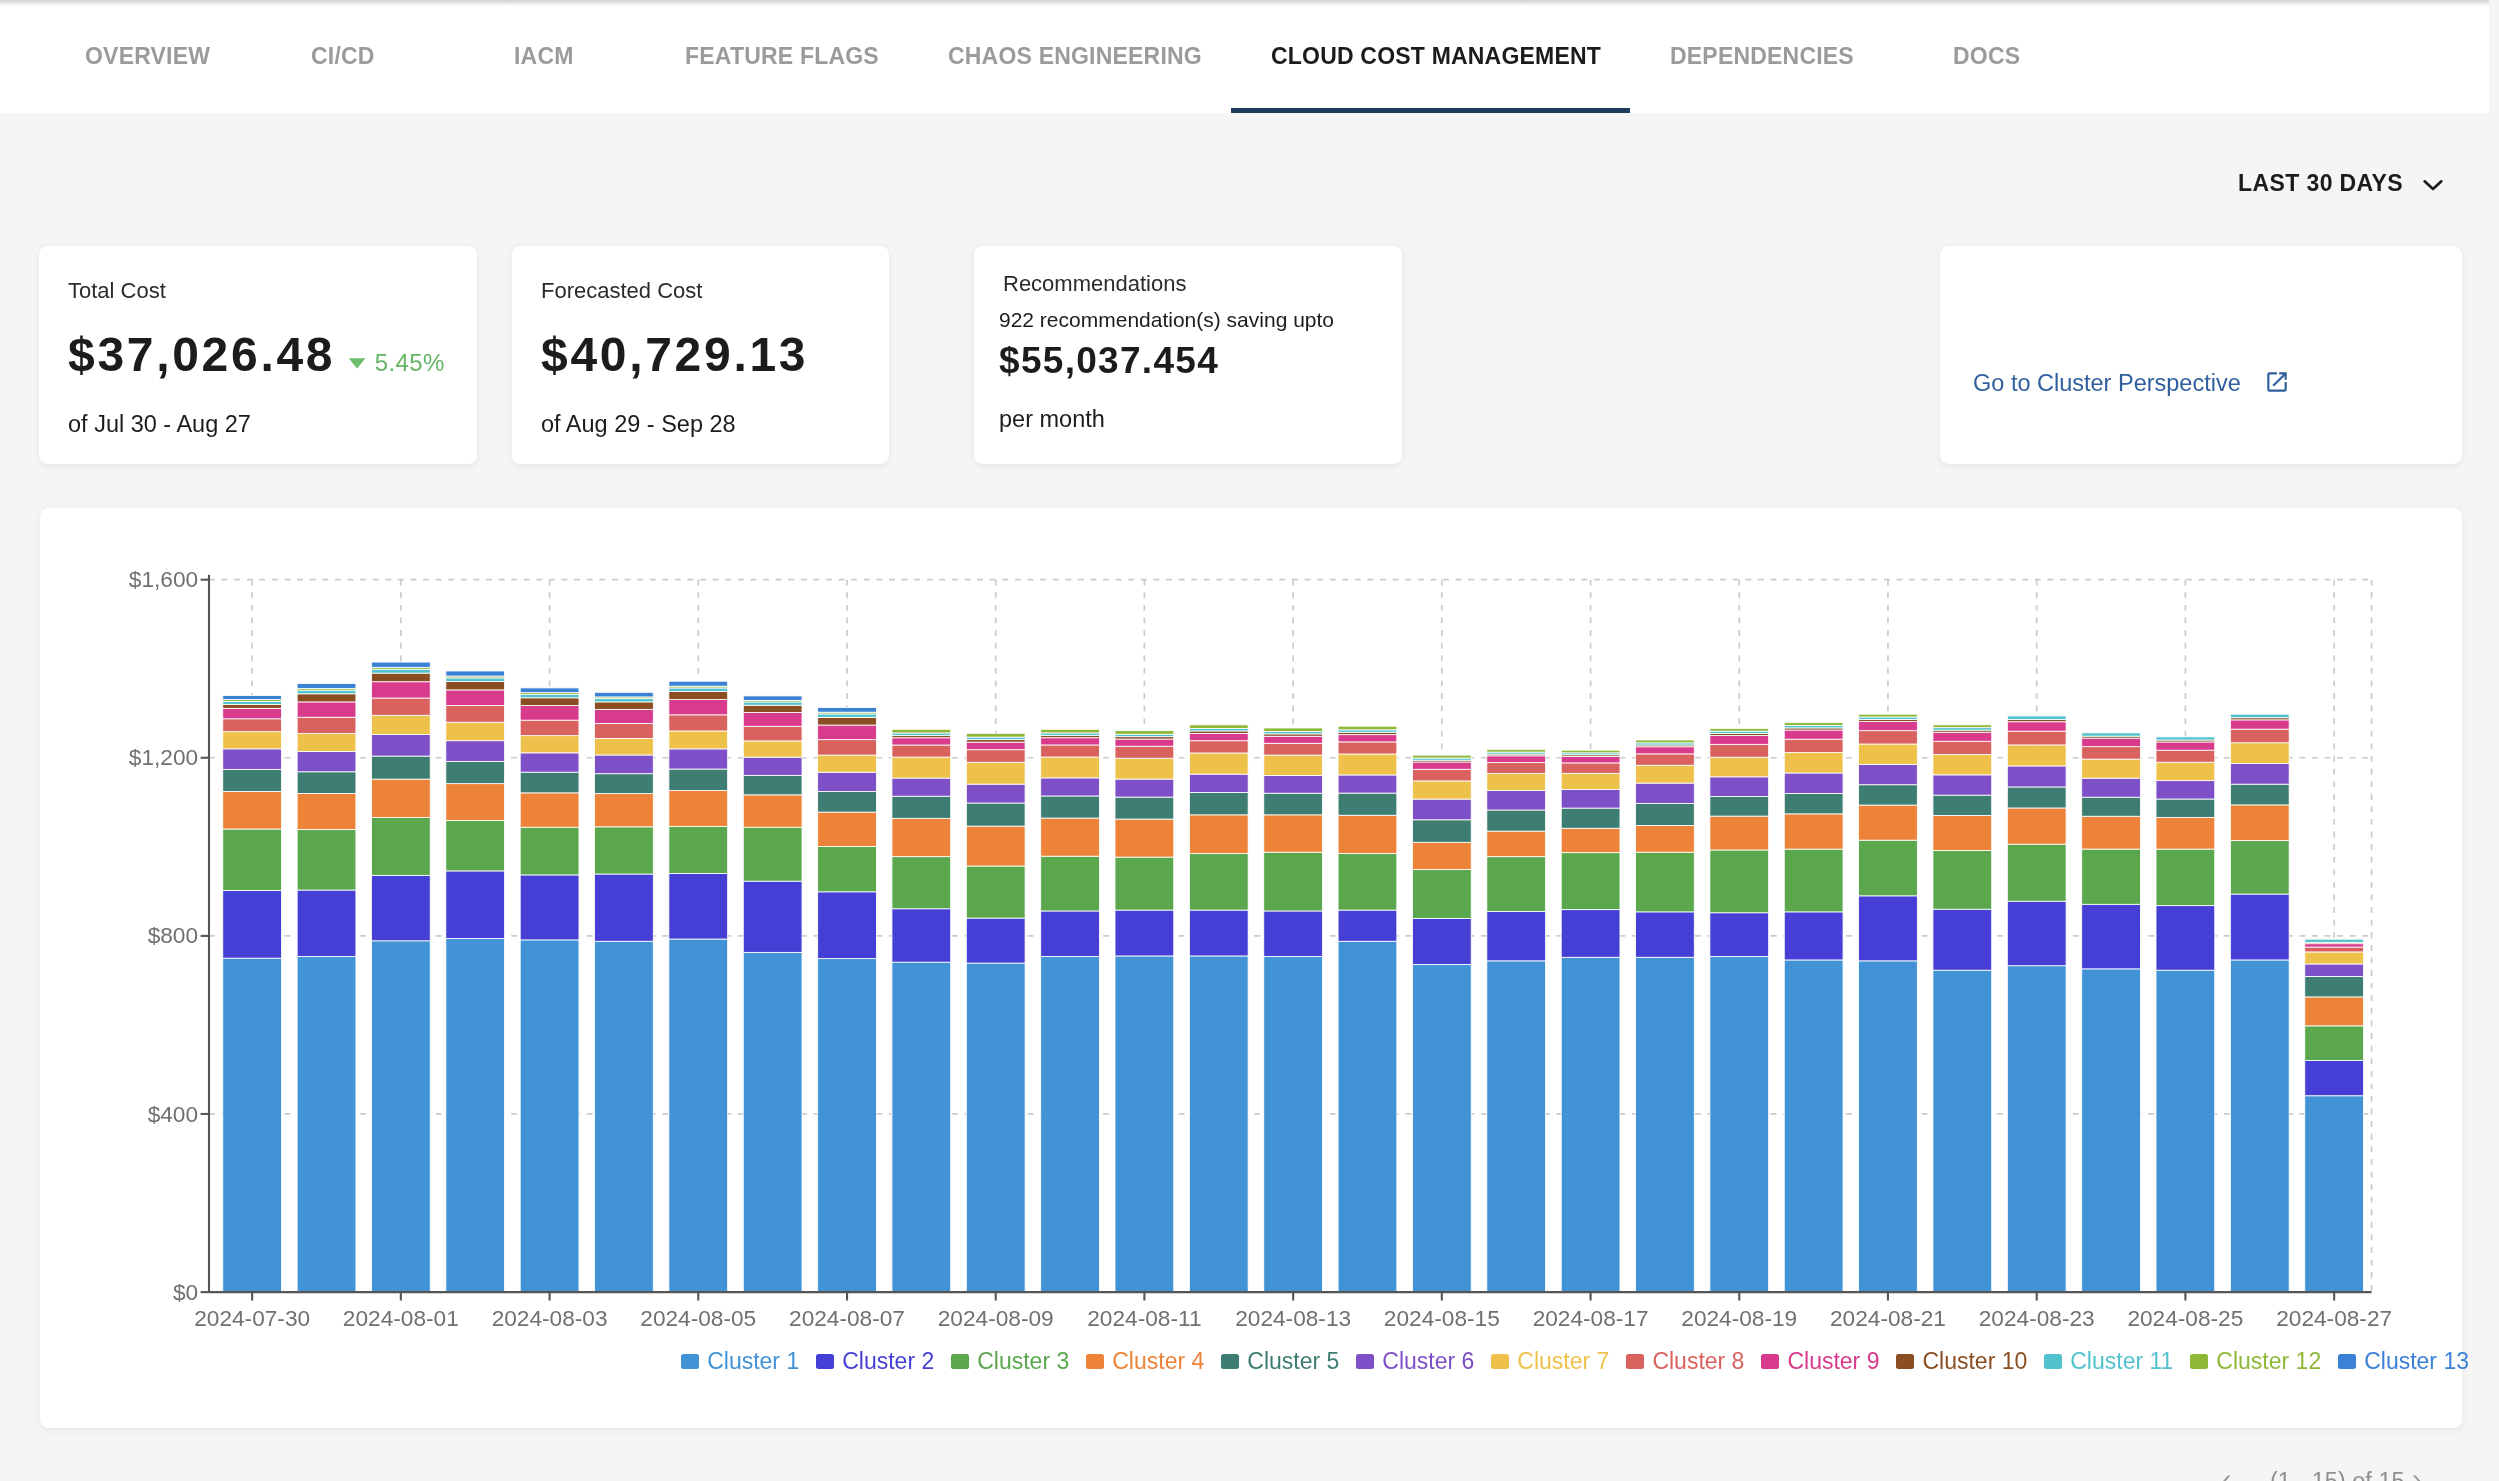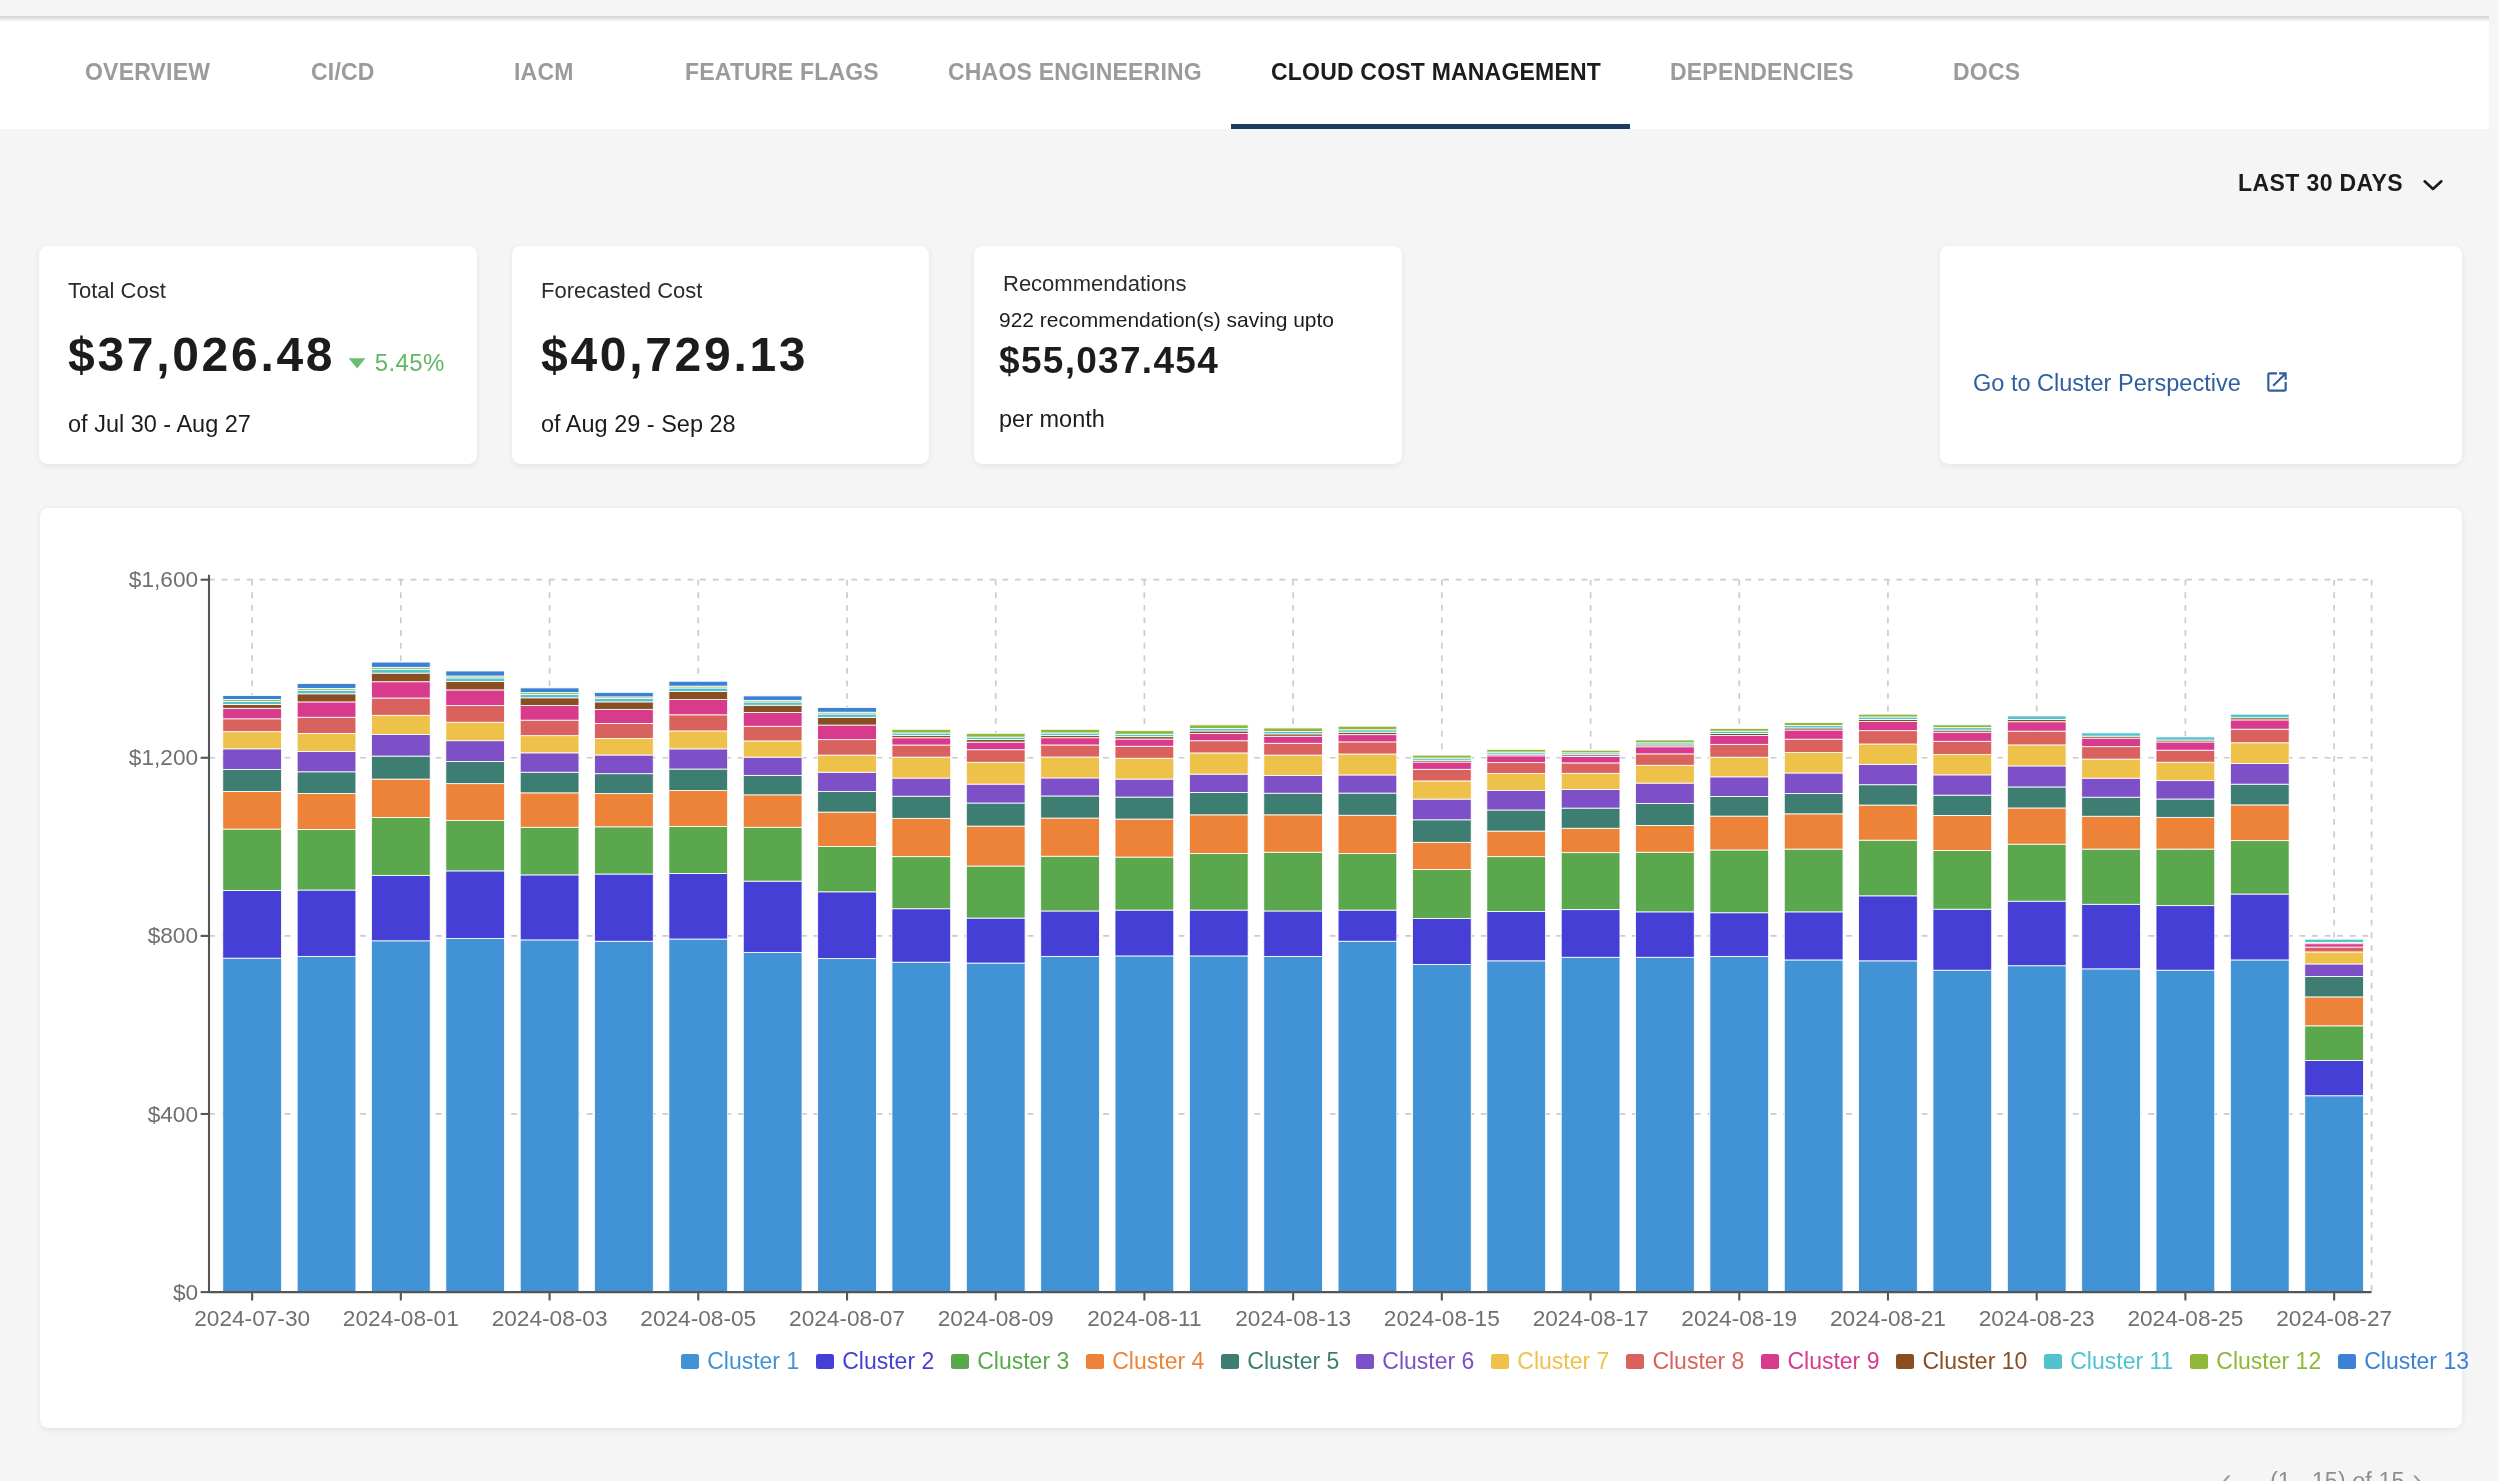--- a/index.html
+++ b/index.html
@@ -1,15 +1,15 @@
 <!DOCTYPE html>
 <html style="font-size:13.4px"><head><meta charset="utf-8"><style>
 *{margin:0;padding:0;box-sizing:border-box}
 html,body{width:2500px;height:1482px;font-family:"Liberation Sans",sans-serif;background:#f5f5f5;overflow:hidden;position:relative}
-.nav{position:absolute;left:0;top:16px;width:2489px;height:113px;background:#fff}
+.nav{position:absolute;left:0;top:0;width:2489px;height:113px;background:#fff}
 .nav:before{content:"";position:absolute;left:0;top:0;width:100%;height:5.9px;background:linear-gradient(to bottom,rgba(0,0,0,.18),rgba(0,0,0,0))}
 .tab{position:absolute;top:43px;font-size:23px;font-weight:bold;letter-spacing:0.2px;color:#9b9b9b;white-space:nowrap}
 .tab.on{color:#1c1c1e}
 .underline{position:absolute;left:1231px;top:108px;width:399px;height:5px;background:#1e3d5e}
 .range{position:absolute;top:170px;left:2238px;font-size:23px;font-weight:bold;letter-spacing:0.4px;color:#1b1b1b;white-space:nowrap}
 .card{position:absolute;top:246px;height:218px;background:#fff;border-radius:8.4px;box-shadow:0 1.7px 6.7px rgba(0,0,0,.07)}
 .ctitle{position:absolute;left:29px;top:32px;font-size:22px;color:#2b2b2b}
 .big{position:absolute;left:29px;top:81px;font-size:48px;font-weight:bold;letter-spacing:2.7px;color:#1c1c1e;white-space:nowrap}
 .cfoot{position:absolute;left:29px;top:165px;font-size:23.5px;color:#1c1c1e}
 .chart{position:absolute;left:40px;top:508px;width:2422px;height:920px;background:#fff;border-radius:8.4px;box-shadow:0 1.7px 6.7px rgba(0,0,0,.07)}
@@ -34,21 +34,21 @@
       <path d="M3 4 L13 13 L23 4" fill="none" stroke="#1b1b1b" stroke-width="3.2" stroke-linecap="round" stroke-linejoin="round"></path>
     </svg>
 </div>
 <div class="card" style="left:39px;width:438px">
  <div class="ctitle">Total Cost</div>
  <div class="big">$37,026.48<svg width="21" height="17" viewBox="0 0 25 20" style="margin-left:11.8px">
         <path d="M2 5 L22 5 L12 17 Z" fill="#6bbf6e"></path>
       </svg><span style="font-size:24px;font-weight:normal;color:#63b666;letter-spacing:0.4px;margin-left:6.7px">5.45%</span></div>
  <div class="cfoot">of Jul 30 - Aug 27</div>
 </div>
-<div class="card" style="left:512px;width:417px">
+<div class="card" style="left:512px;width:377px">
  <div class="ctitle">Forecasted Cost</div>
  <div class="big">$40,729.13</div>
  <div class="cfoot">of Aug 29 - Sep 28</div>
 </div>
 <div class="card" style="left:974px;width:428px">
  <div class="ctitle" style="top:25px">Recommendations</div>
  <div style="position:absolute;left:25px;top:62px;font-size:21px;color:#1c1c1e">922 recommendation(s) saving upto</div>
  <div style="position:absolute;left:25px;top:94px;font-size:37px;font-weight:bold;letter-spacing:1.3px;color:#1c1c1e">$55,037.454</div>
  <div style="position:absolute;left:25px;top:160px;font-size:23.5px;color:#1c1c1e">per month</div>
 </div>

